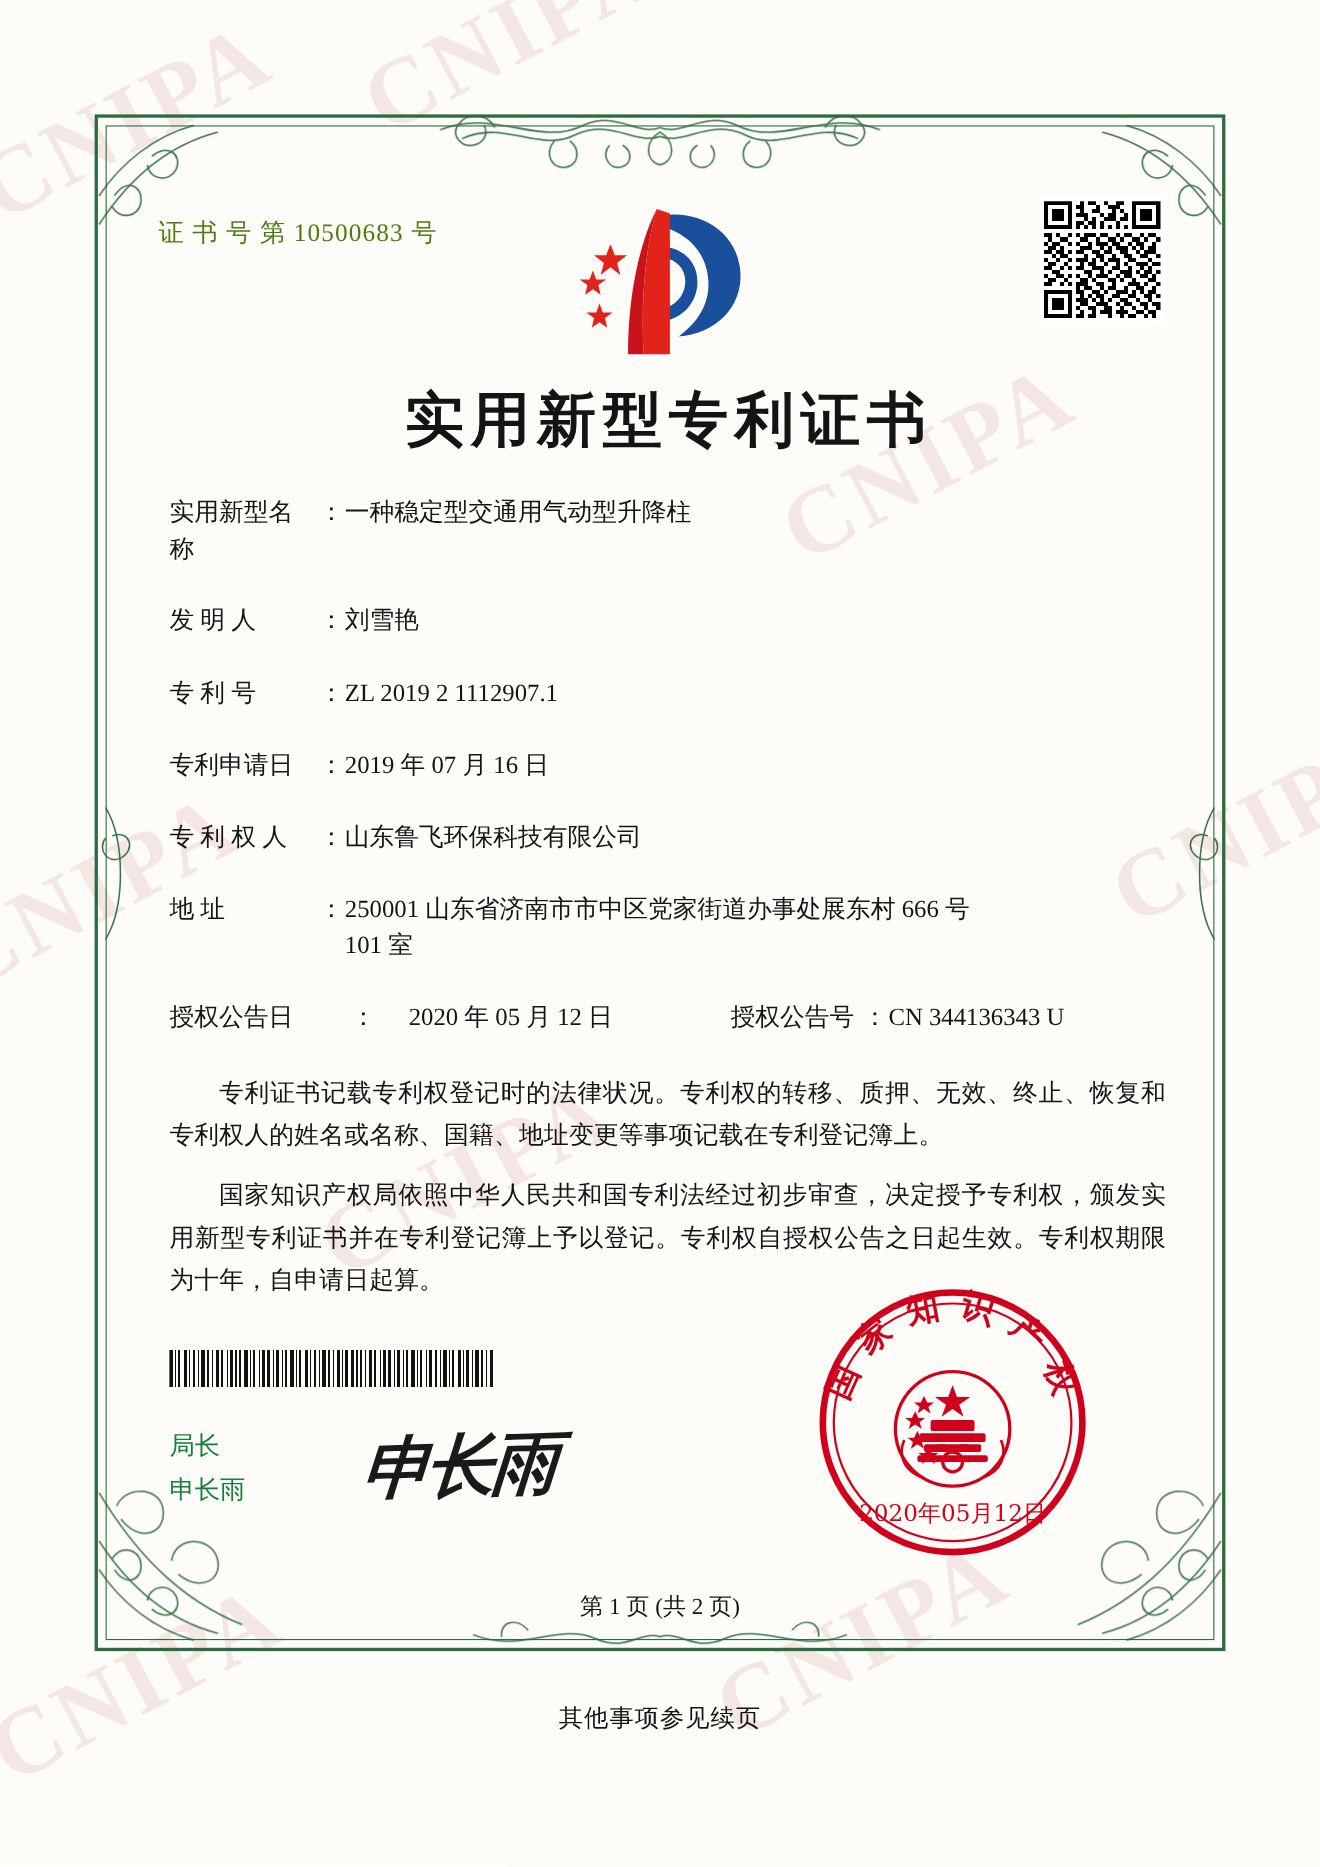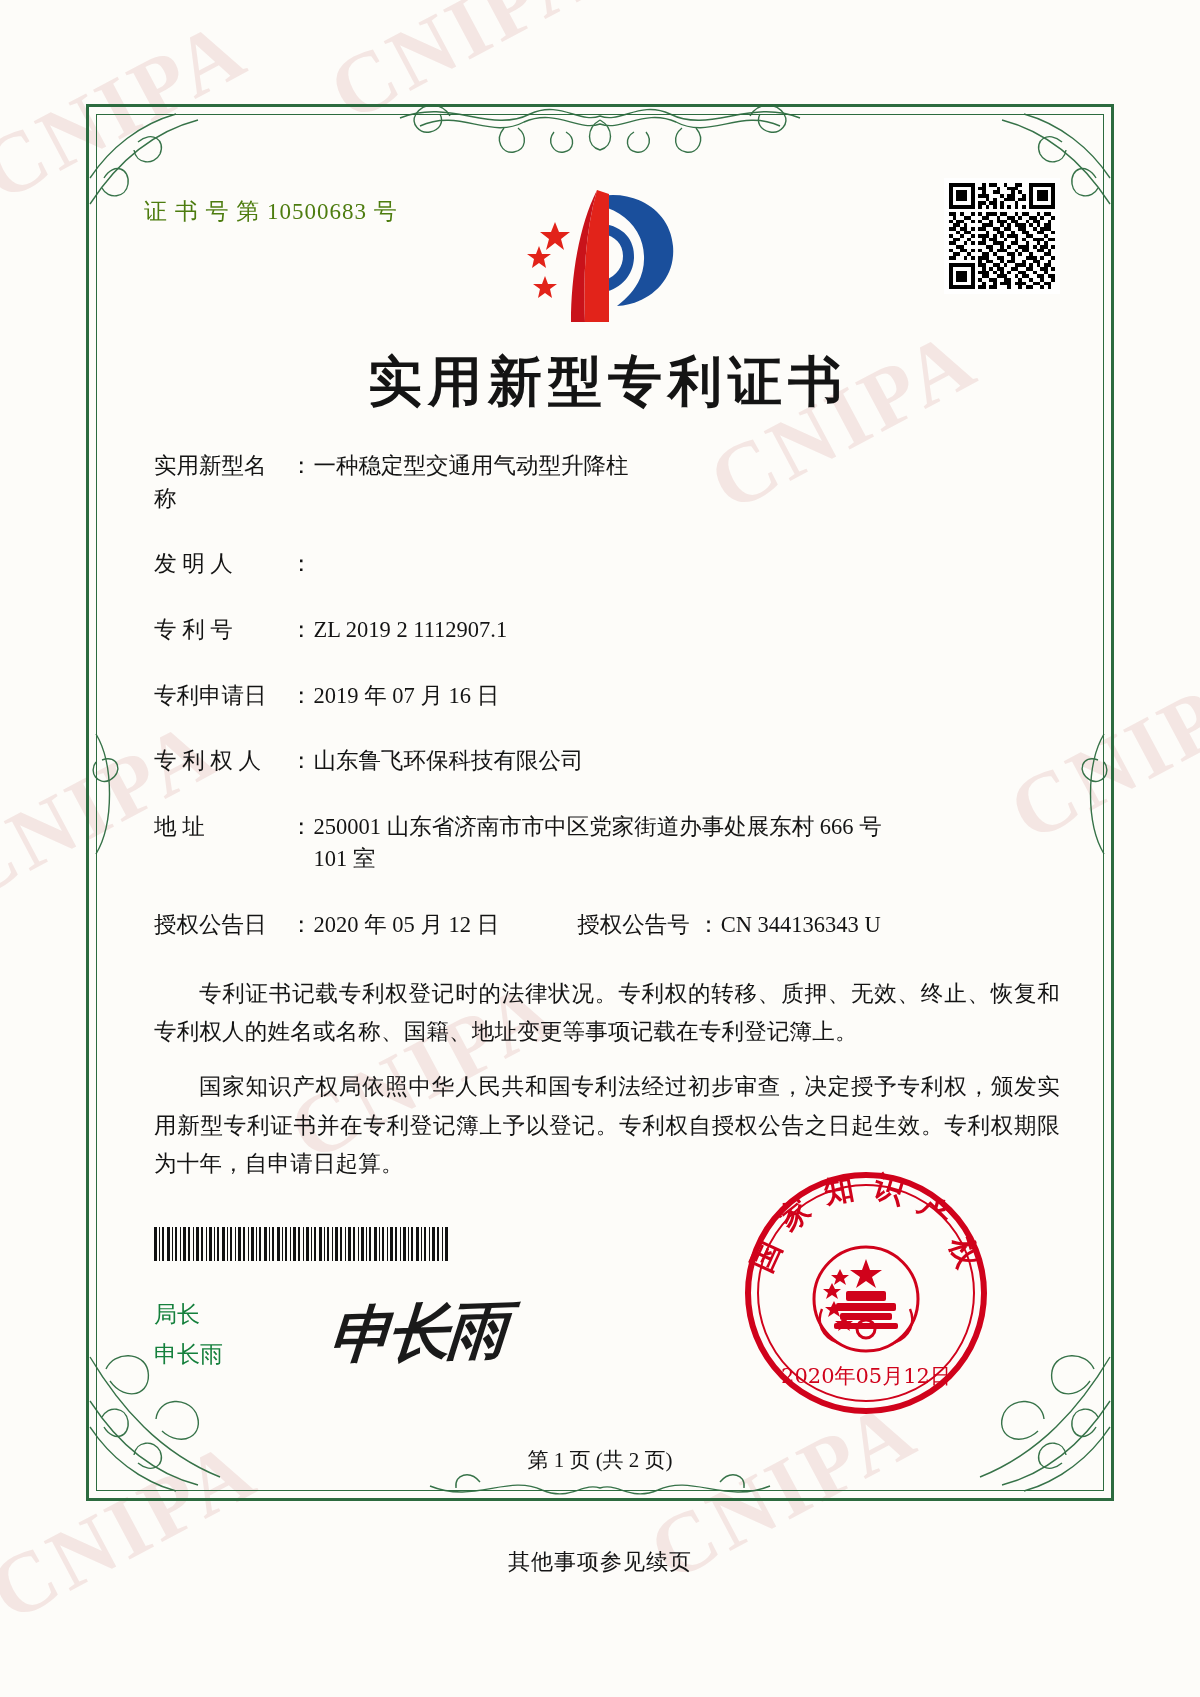--- a/index.html
+++ b/index.html
@@ -122,21 +122,21 @@
     display: flex;
     justify-content: space-between;
     letter-spacing: 0;
     align-items: center;
   }
   .field-colon { margin: 0 1px 0 2px; }
   .field-value { flex: 1; }
   .field-value .line2 { display: block; }
 
   
-  .row-split { display: flex; align-items: flex-start; }
+  .row-split { display: flex; align-items: flex-start; gap: 29px; }
   .row-split .seg2 { margin-left: 78px; display: flex; }
   .row-split .seg2 .field-label { width: 118px; }
 
   
   .para {
     font-size: 22.5px;
     line-height: 1.72;
     text-indent: 45px;
     color: #141414;
     margin-top: 16px;
@@ -357,20 +357,21 @@
         </div>
         <span class="field-colon">：</span>
         <div class="field-value">一种稳定型交通用气动型升降柱</div>
       </div>
 
       <div class="field-row">
         <div class="field-label">
           <span>发  明  人</span>
         </div>
         <span class="field-colon">：</span>
+        <div class="field-value">刘雪艳</div>
       </div>
 
       <div class="field-row">
         <div class="field-label">
           <span>专  利  号</span>
         </div>
         <span class="field-colon">：</span>
         <div class="field-value">ZL 2019 2 1112907.1</div>
       </div>
 

